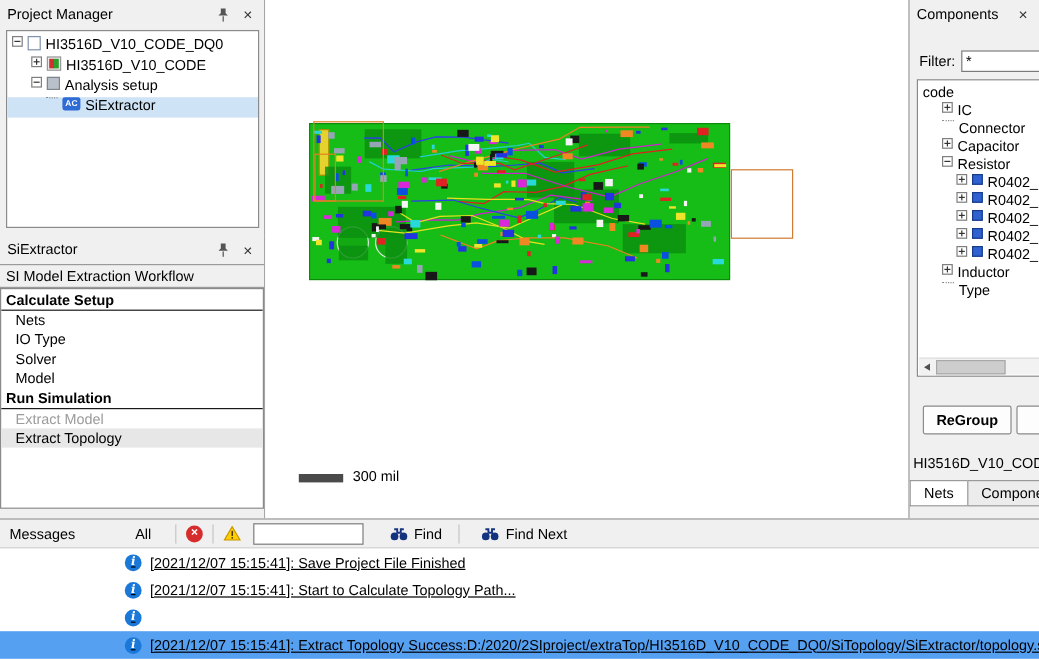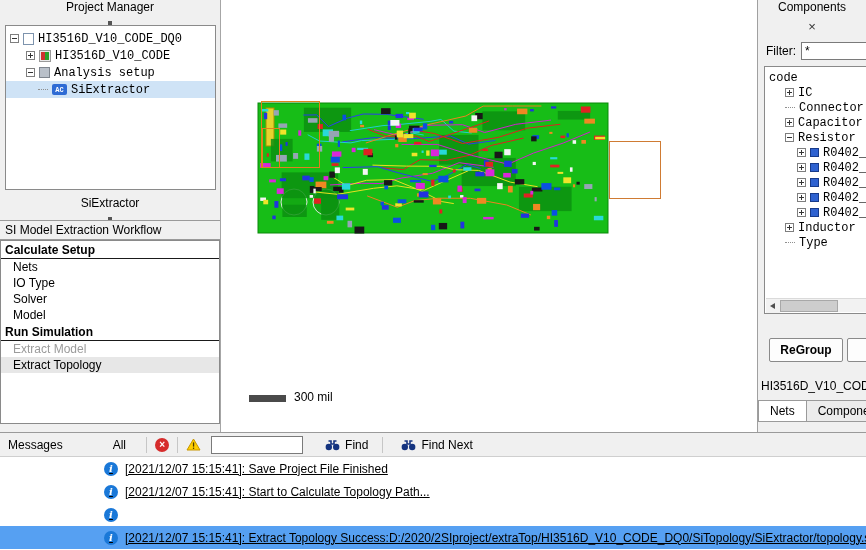--- a/index.html
+++ b/index.html
@@ -1,29 +1,29 @@
 <!DOCTYPE html>
 <html><head>
 <meta charset="utf-8">
 <style>
   * { box-sizing: border-box; margin:0; padding:0; }
   body {
     position: relative; width: 866px; height: 550px; overflow: hidden;
     font-family: "Liberation Sans", sans-serif; font-size: 12px; color:#000;
     background:#f0f0f0;
   }
-  .titlebar { height:24px; display:flex; align-items:center; padding:0 6px; gap:6px;flex-direction:column; }
+  .titlebar { height:24px; display:flex; align-items:center; padding:0 6px; gap:6px; }
   .titlebar .t { flex:1; white-space:nowrap; }
   .icon-btn { width:15px; height:16px; display:flex; align-items:center; justify-content:center; color:#333; font-size:13px; line-height:1; }
   .white-box { background:#fff; border:1px solid #8a8a8a; }
 
   
   .pm-panel { position:absolute; left:0; top:0; width:221px; height:196px; background:#f0f0f0; border-right:1px solid #a6a6a6; }
   .pm-tree { position:absolute; left:5px; right:4px; top:25px; bottom:6px; overflow:hidden; }
-  .trow { height:17px; display:flex; align-items:center; gap:4px; padding-left:4px; white-space:nowrap;font-family:Liberation Mono, monospace; }
+  .trow { height:17px; display:flex; align-items:flex-start; gap:4px; padding-left:4px; white-space:nowrap; }
   .ind1 { padding-left:20px; } .ind2 { padding-left:32px; }
   .sel { background:#cfe3f6; }
   .exp { width:9px; height:9px; border:1px solid #7e7e7e; background:#fff; position:relative; flex:0 0 auto; }
   .exp::before { content:""; position:absolute; left:1px; right:1px; top:3px; height:1px; background:#333; }
   .exp.plus::after { content:""; position:absolute; top:1px; bottom:1px; left:3px; width:1px; background:#333; }
   .dash { width:10px; height:0; border-top:1px dotted #8f8f8f; flex:0 0 auto; }
   .ic-doc { width:11px; height:12px; background:#fff; border:1px solid #7d93ad; flex:0 0 auto; }
   .ic-board { width:12px; height:12px; background:#e9e9e9; border:1px solid #999; position:relative; flex:0 0 auto; }
   .ic-board::before { content:""; position:absolute; left:1px; top:1px; width:4px; height:8px; background:#d03030; }
   .ic-board::after { content:""; position:absolute; right:1px; top:1px; width:4px; height:8px; background:#2aa02a; }

